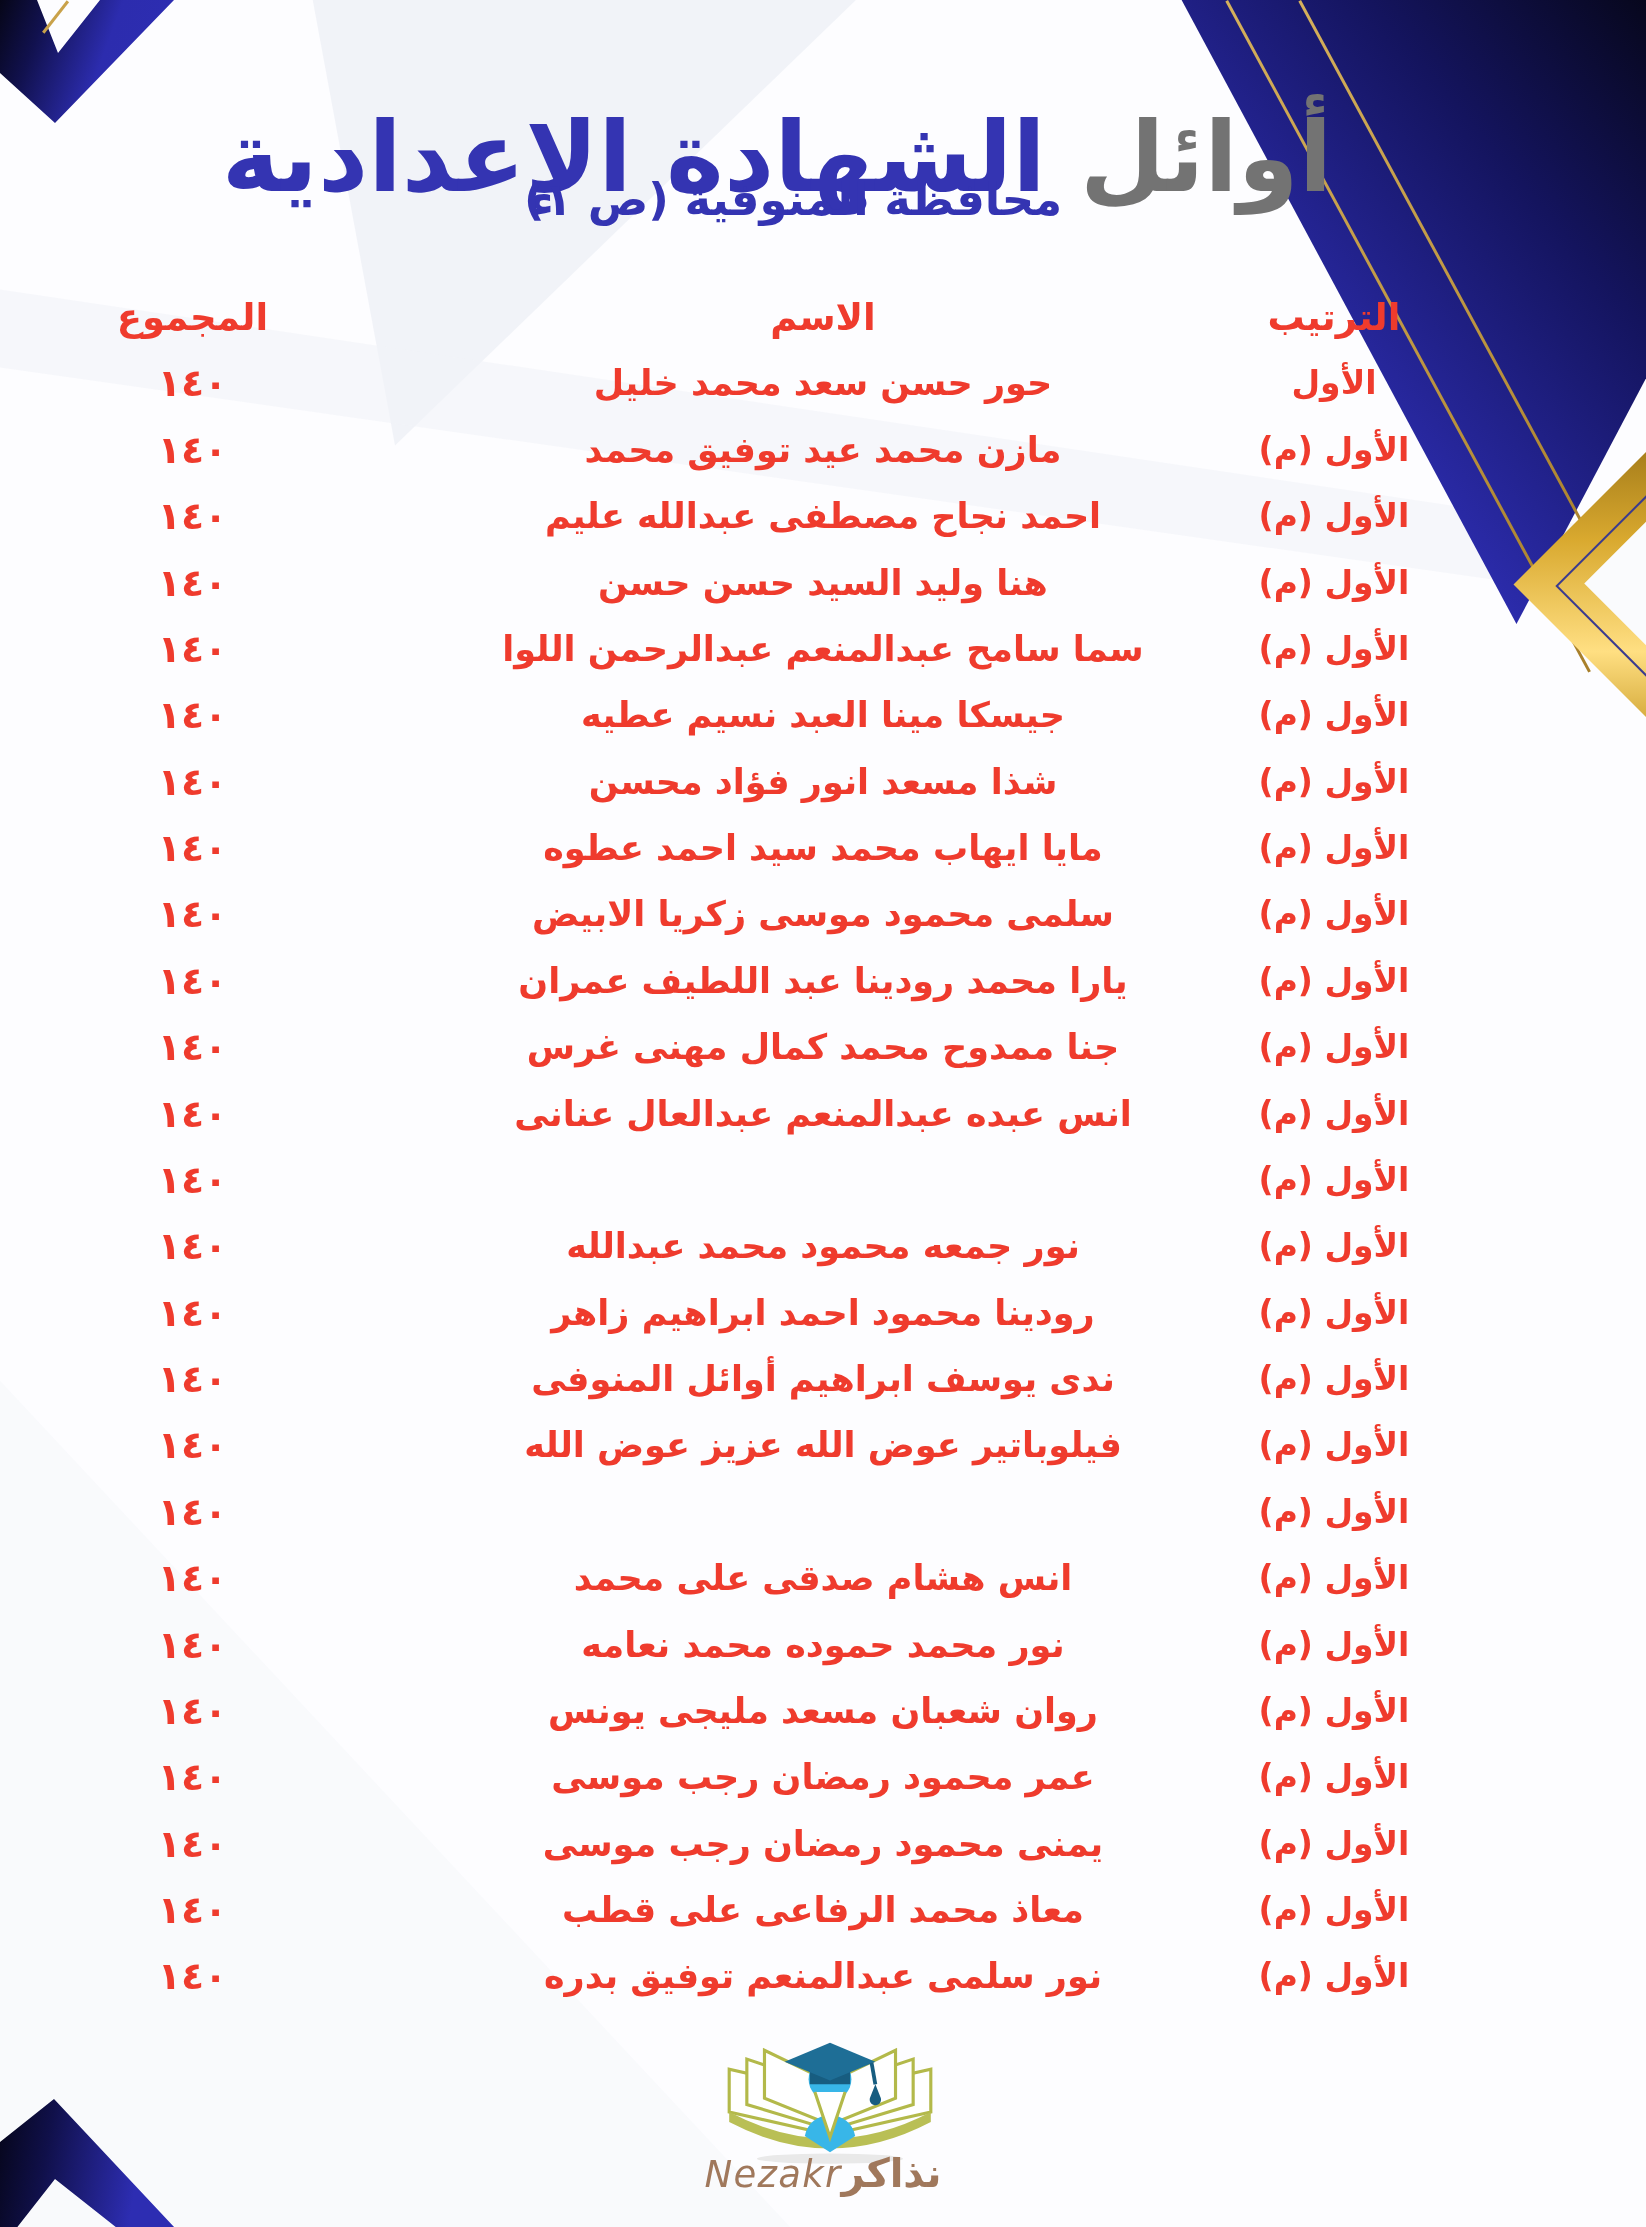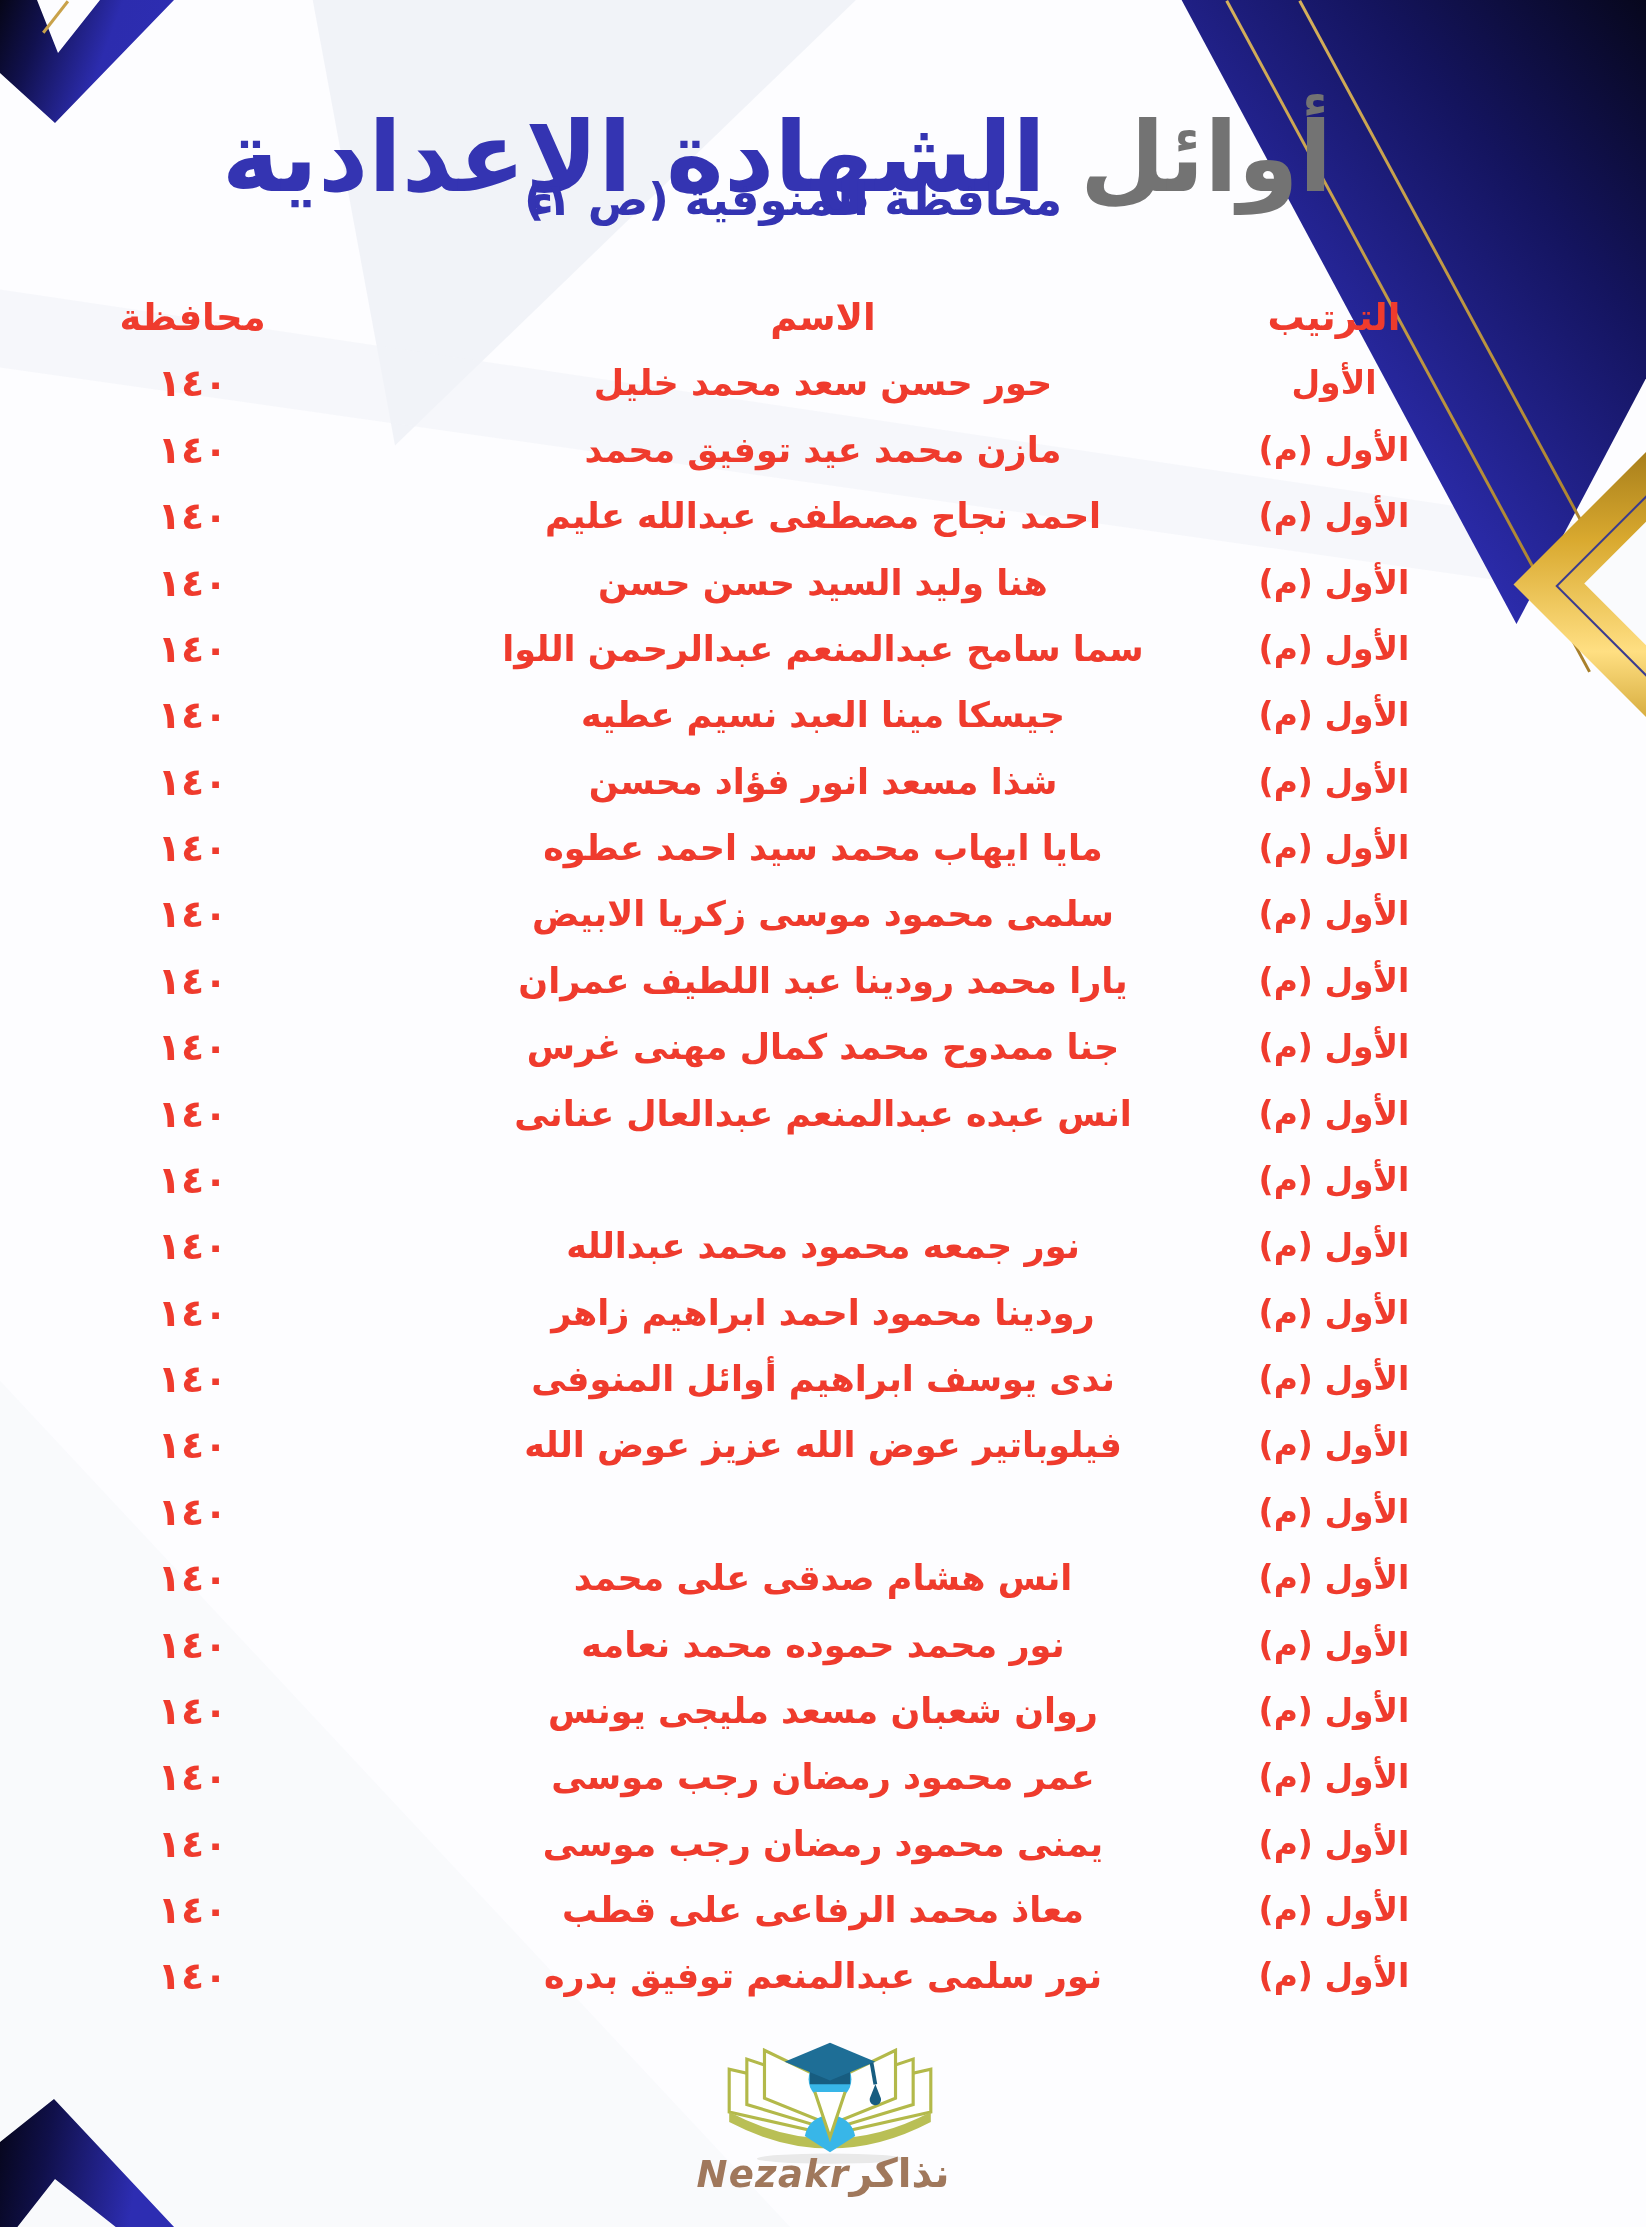--- a/index.html
+++ b/index.html
@@ -63,21 +63,21 @@
     color:var(--red);font-weight:bold;white-space:nowrap;}
   .cell.rank {right:146px;width:332px;font-size:33px;}
   .cell.name {right:438px;width:770px;font-size:35px;}
   .cell.total{left:26.5px;width:332px;font-size:38px;}
   .thead .cell{font-size:37px;}
   
   .logo-art{position:absolute;left:704px;top:2011px;}
   .logo-text{position:absolute;top:2150px;left:0;width:1646px;text-align:center;
     color:var(--brown);white-space:nowrap;}
   .logo-text .ar{font-size:40px;font-weight:bold;}
-  .logo-text .en{font-size:37px;font-weight:bold;font-style:italic;letter-spacing:1.3px;margin-top:24px;}
+  .logo-text .en{font-size:37px;font-weight:normal;font-style:italic;letter-spacing:1.3px;margin-top:24px;}
 </style>
 </head>
 <body>
 
 <div class="page">
 
   <div class="bg-tri-a"></div>
   <div class="bg-band1"></div>
   <div class="bg-wash"></div>
 
@@ -90,21 +90,21 @@
   <div class="tl-chevron"></div>
   <div class="tl-goldline"></div>
   <div class="bl-chevron"></div>
 
   <h1 class="title"><span class="t-black">أوائل</span> <span class="t-blue">الشهادة الإعدادية</span></h1>
   <div class="subtitle">محافظة المنوفية (ص ١)</div>
 
   <div class="thead">
     <div class="cell rank">الترتيب</div>
     <div class="cell name">الاسم</div>
-    <div class="cell total">محافظة</div>
+    <div class="cell total">المجموع</div>
   </div>
 
   <div>
     <div class="row" style="top: 350px;">
       <div class="cell rank">الأول</div>
       <div class="cell name">حور حسن سعد محمد خليل</div>
       <div class="cell total">١٤٠</div>
     </div>
 
     <div class="row" style="top: 417px;">

